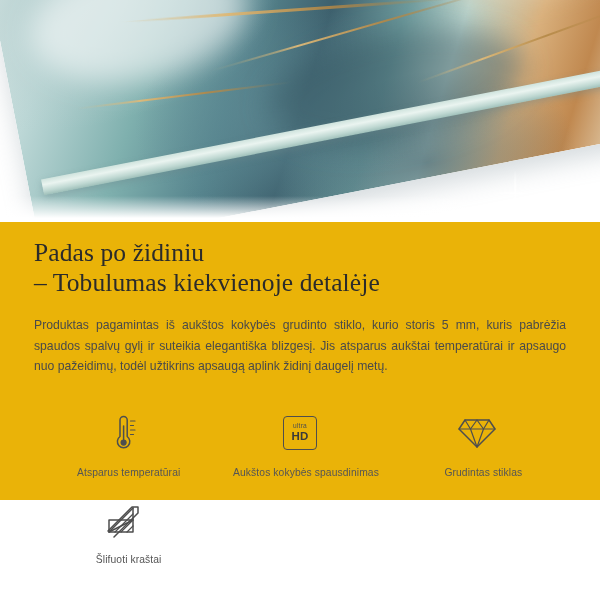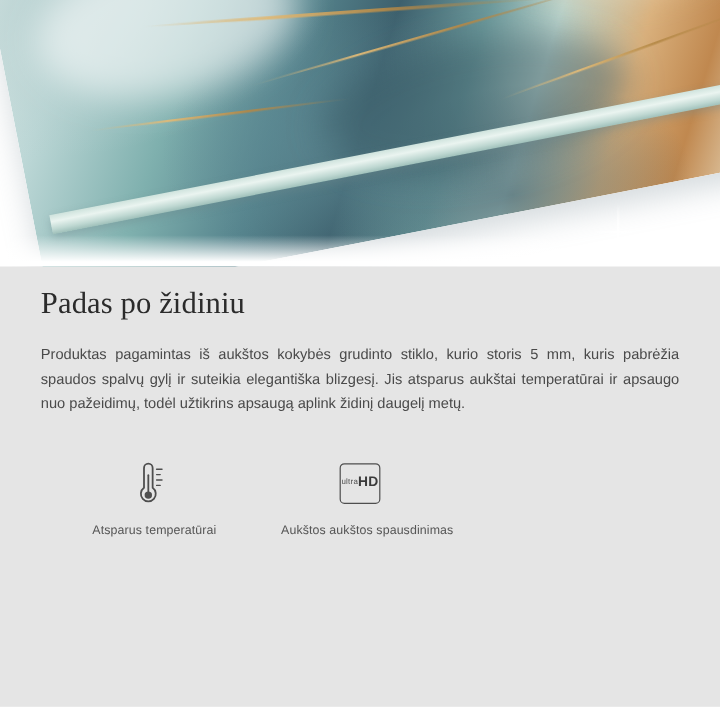--- a/index.html
+++ b/index.html
@@ -9,22 +9,22 @@
   body {
     width: 600px;
     height: 600px;
     background: #ffffff;
     font-family: "Liberation Sans", sans-serif;
     overflow: hidden;
   }
   .page {
     position: relative;
     width: 600px;
-    height: 589px;
-    background: #e5e5e5;
+    height: 500px;
+    background: #eab308;
   }
 
   
   .hero {
     position: relative;
     width: 600px;
     height: 222px;
     overflow: hidden;
     background: #ffffff;
   }
@@ -167,21 +167,21 @@
     stroke-width: 1.2;
     stroke-linecap: round;
     stroke-linejoin: round;
   }
   .ultrahd-box {
     width: 32px;
     height: 32px;
     border: 1.5px solid #4e4e4e;
     border-radius: 4px;
     display: flex;
-    flex-direction: row;
+    flex-direction: column;
     align-items: center;
     justify-content: center;
     line-height: 1;
   }
   .ultrahd-box .u {
     font-size: 6.6px;
     color: #4e4e4e;
     letter-spacing: 0.2px;
     margin-bottom: 1px;
   }
@@ -217,20 +217,21 @@
       <div class="h"></div>
         <div class="v"></div>
     </div>
     <div class="hero-fade"></div>
   </div>
 
   <div class="content">
 
     <div class="headline">
       <span>Padas po židiniu</span>
+      <span class="l2">– Tobulumas kiekvienoje detalėje</span>
     </div>
 
     <p class="body-copy">Produktas pagamintas iš aukštos kokybės grudinto stiklo, kurio storis 5 mm, kuris pabrėžia spaudos spalvų gylį ir suteikia elegantiška blizgesį. Jis atsparus aukštai temperatūrai ir apsaugo nuo pažeidimų, todėl užtikrins apsaugą aplink židinį daugelį metų.</p>
 
     <div class="features">
 
       <div class="feature">
         <div class="feature-icon">
           <svg width="40" height="42" viewBox="0 0 40 42">
             <path class="stroke" d="M17 8 a3.6 3.6 0 0 1 7.2 0 v16.5 a6.2 6.2 0 1 1 -7.2 0 Z"></path>
@@ -242,22 +243,46 @@
         <div class="feature-label">Atsparus temperatūrai</div>
       </div>
 
       <div class="feature">
         <div class="feature-icon">
           <div class="ultrahd-box">
             <span class="u">ultra</span>
             <span class="hd">HD</span>
           </div>
         </div>
-        <div class="feature-label">Aukštos aukštos spausdinimas</div>
-      </div>
-
-
-
+        <div class="feature-label">Aukštos kokybės spausdinimas</div>
+      </div>
+
+
+      <div class="feature">
+        <div class="feature-icon">
+          <svg width="42" height="38" viewBox="0 0 42 38">
+            <path class="stroke" d="M9 6 H33 L39 15 L21 33 L3 15 Z"></path>
+            <path class="thin" d="M3 15 H39"></path>
+            <path class="thin" d="M9 6 L14.5 15 L21 33"></path>
+            <path class="thin" d="M33 6 L27.5 15 L21 33"></path>
+            <path class="thin" d="M14.5 15 L21 6 L27.5 15"></path>
+          </svg>
+        </div>
+        <div class="feature-label">Grudintas stiklas</div>
+      </div>
+
+      <div class="feature">
+        <div class="feature-icon">
+          <svg width="42" height="38" viewBox="0 0 42 38">
+            <path class="stroke" d="M6 30 L30 6 L36 6 L36 12 L12 36" fill="none" stroke="none"></path>
+            <path class="stroke" d="M7 31 L31 7"></path>
+            <path class="stroke" d="M7 31 L7 19 L31 19 Z" fill="none" stroke="none"></path>
+            <path class="stroke" d="M7 31 H31 V7"></path>
+            <path class="thin" d="M13 31 L31 13 M19 31 L31 19 M25 31 L31 25"></path>
+          </svg>
+        </div>
+        <div class="feature-label">Šlifuoti kraštai</div>
+      </div>
 
 
     </div>
   </div>
 </div>
 
 </body></html>

